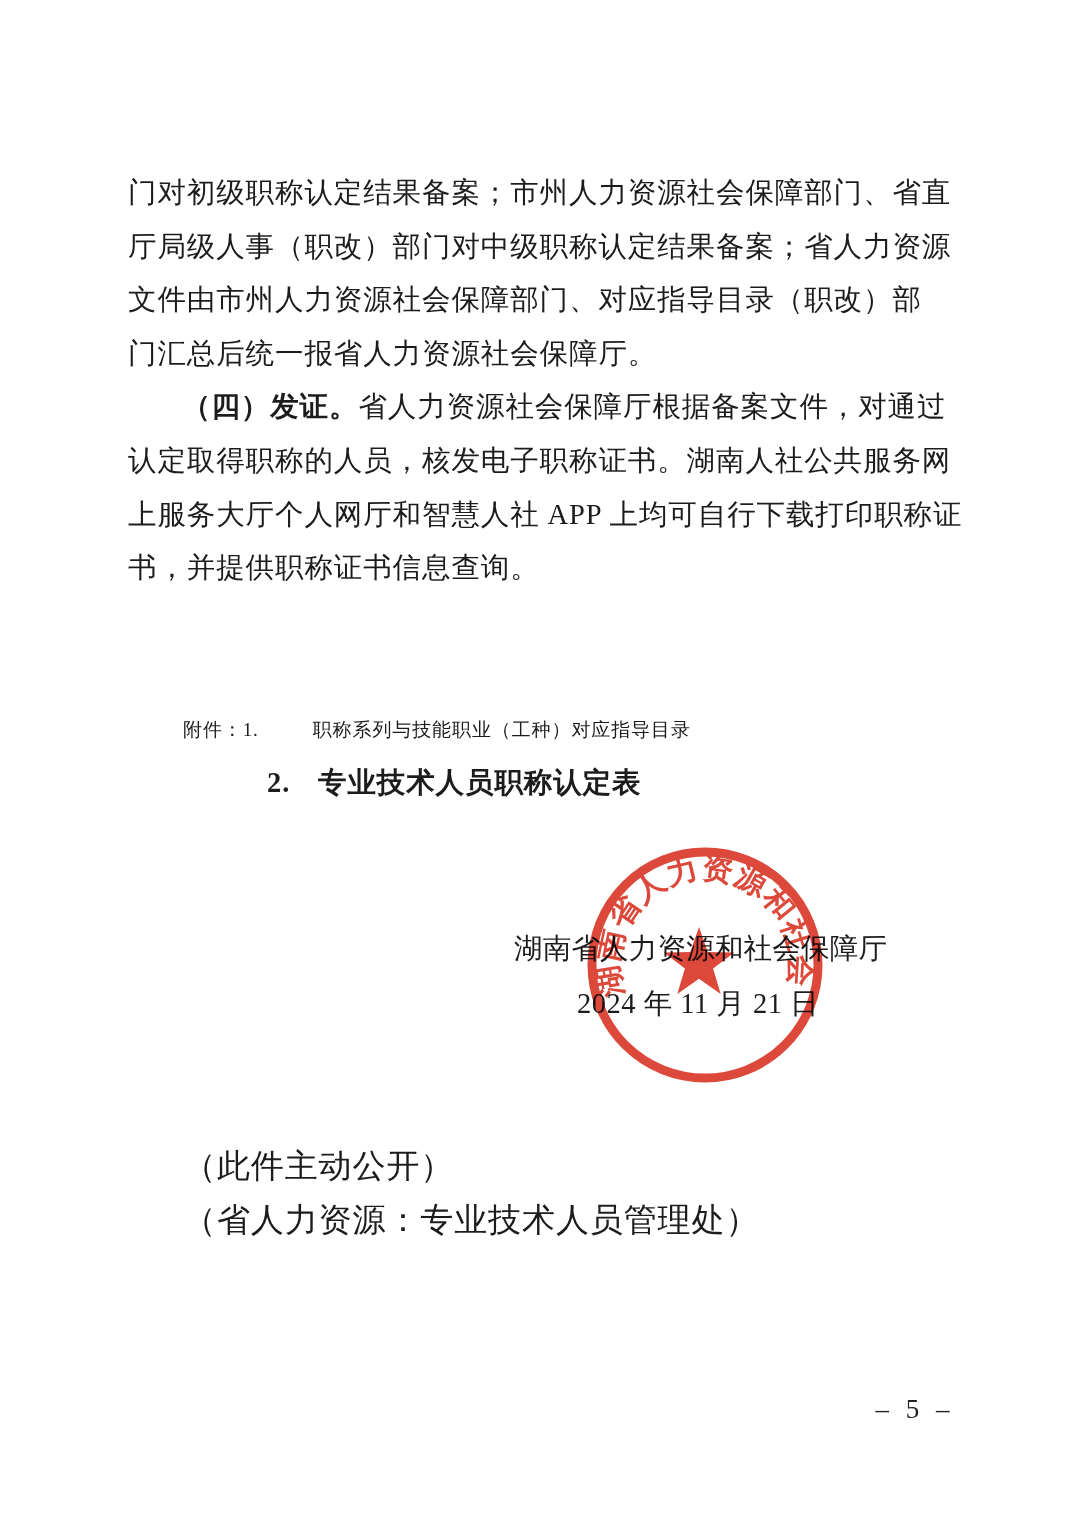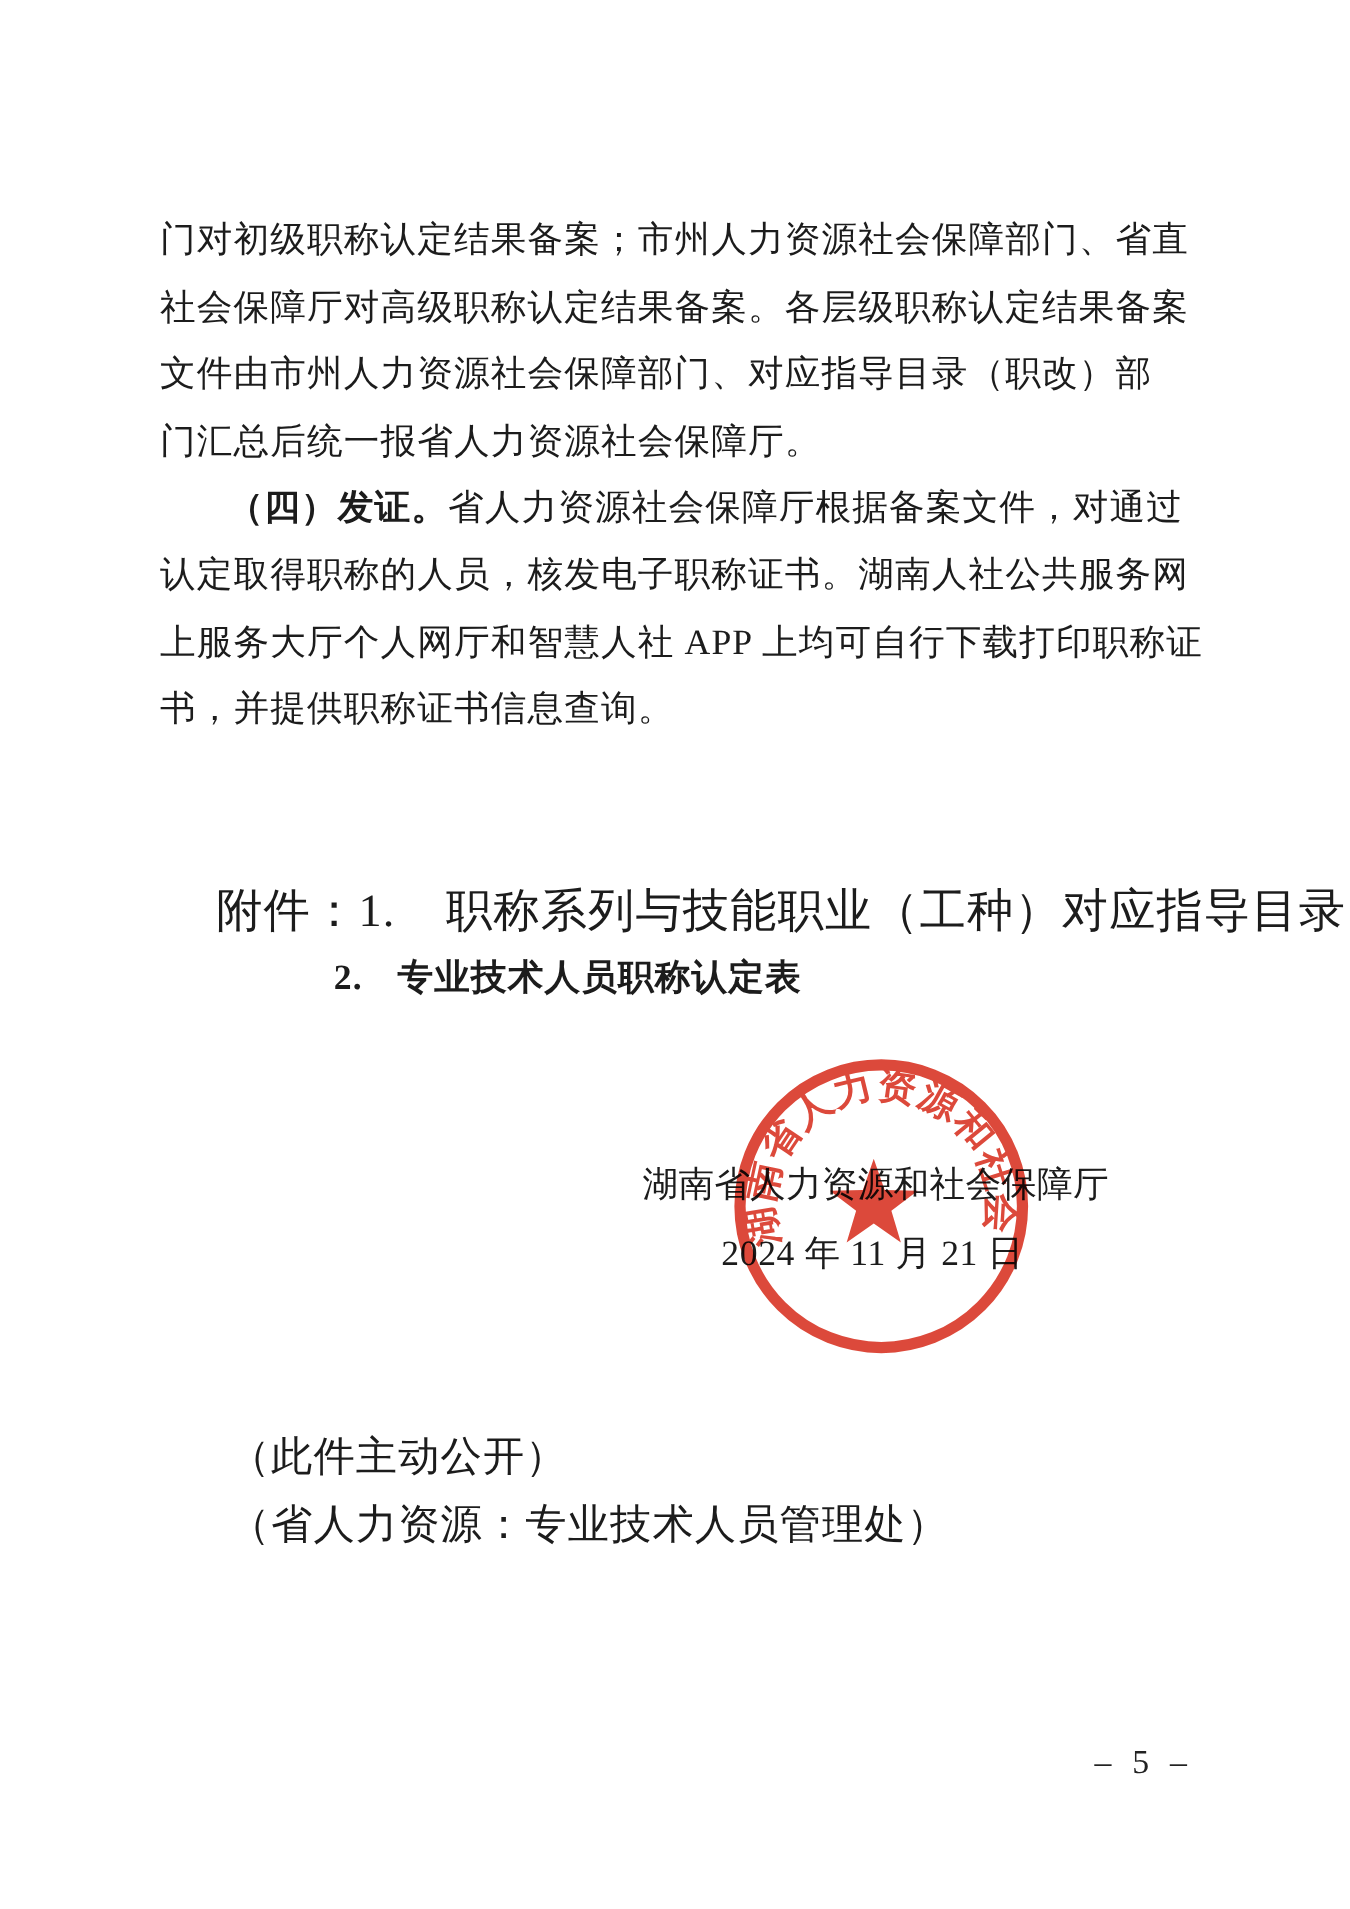--- a/index.html
+++ b/index.html
@@ -22,22 +22,22 @@
     font-size: 28.5px;
     line-height: 53.6px;
     letter-spacing: 0.9px;
     white-space: nowrap;
   }
   .body-text .line { height: 53.6px; }
   .p-indent { padding-left: 54px; }
   .lead-bold { font-weight: bold; }
 
   .attach-line1 {
-    position: absolute; left: 173px; top: 703px;
-    font-size: 37px; line-height: 54px; letter-spacing: 0.9px; white-space: nowrap;
+    position: absolute; left: 183px; top: 703px;
+    font-size: 19px; line-height: 54px; letter-spacing: 0.9px; white-space: nowrap;
   }
   .attach-line2 {
     position: absolute; left: 267px; top: 756px;
     font-size: 28.5px; line-height: 54px; letter-spacing: 0.9px; white-space: nowrap; font-weight: bold;
   }
   .attach-no1 { display: inline-block; width: 70px; }
   .attach-no2 { display: inline-block; width: 51px; }
 
   .signature-org {
     position: absolute; left: 514px; top: 922px;
@@ -68,21 +68,21 @@
     color: #222;
   }
 </style>
 </head>
 <body>
 
 <div class="page">
 
   <div class="body-text">
     <div class="line">门对初级职称认定结果备案；市州人力资源社会保障部门、省直</div>
-    <div class="line">社会保障厅对高级职称认定结果备案。各层级职称认定结果备案</div>
+    <div class="line">厅局级人事（职改）部门对中级职称认定结果备案；省人力资源</div>
     <div class="line">文件由市州人力资源社会保障部门、对应指导目录（职改）部</div>
     <div class="line">门汇总后统一报省人力资源社会保障厅。</div>
     <div class="line p-indent">
       <span class="lead-bold">（四）发证。</span><span>省人力资源社会保障厅根据备案文件，对通过</span>
     </div>
     <div class="line">认定取得职称的人员，核发电子职称证书。湖南人社公共服务网</div>
     <div class="line">上服务大厅个人网厅和智慧人社 APP 上均可自行下载打印职称证</div>
     <div class="line">书，并提供职称证书信息查询。</div>
   </div>
 

